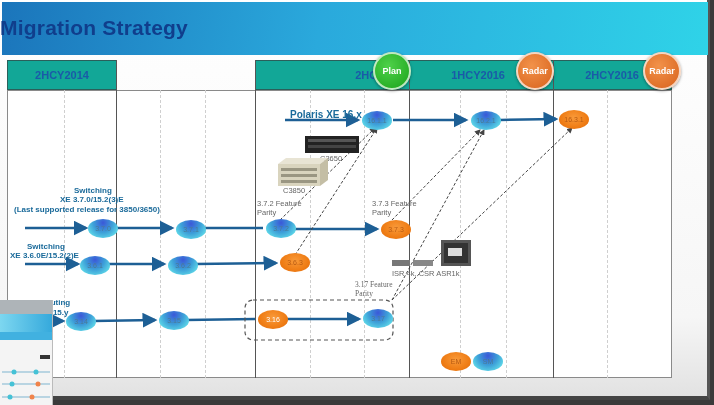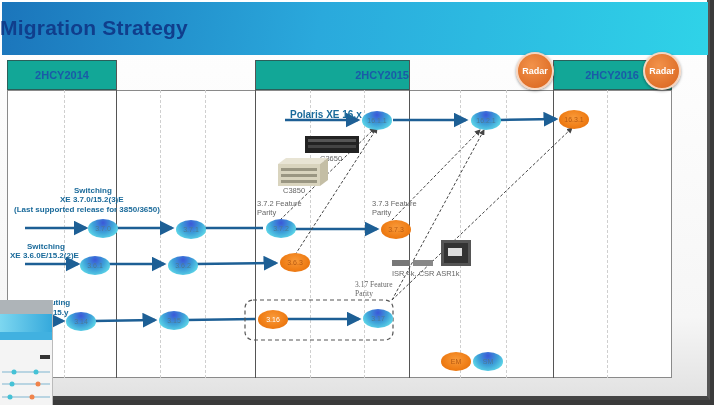--- a/index.html
+++ b/index.html
@@ -36,38 +36,42 @@
   <div class="title">Migration Strategy</div>
 
   <div class="grid"></div>
 
   <div class="header-row" style="left:7px;width:110px;">
       <span>2HCY2014</span>
     </div>
   <div class="header-row" style="left:255px;width:155px;justify-content:flex-end;">
       <span>2HCY2015</span>
     </div>
+  <div class="header-row" style="left:409px;width:145px;justify-content:flex-end;padding-right:48px;">
+      <span>1HCY2016</span>
+    </div>
   <div class="header-row" style="left:553px;width:119px;justify-content:flex-end;padding-right:32px;">
       <span>2HCY2016</span>
     </div>
 
   <div class="vline" style="left:116px;"></div>
   <div class="vline" style="left:255px;"></div>
   <div class="vline" style="left:409px;"></div>
   <div class="vline" style="left:553px;"></div>
 
   <div class="dline" style="left:64px;"></div>
   <div class="dline" style="left:160px;"></div>
   <div class="dline" style="left:205px;"></div>
   <div class="dline" style="left:310px;"></div>
   <div class="dline" style="left:364px;"></div>
   <div class="dline" style="left:460px;"></div>
   <div class="dline" style="left:506px;"></div>
   <div class="dline" style="left:607px;"></div>
 
+  <div class="badge green" style="left:373px;top:52px;">Plan</div>
   <div class="badge orange" style="left:516px;top:52px;">Radar</div>
   <div class="badge orange" style="left:643px;top:52px;">Radar</div>
 
   <svg class="overlay" width="714" height="405">
     <defs>
       <marker id="ah" markerWidth="6" markerHeight="6" refX="5" refY="3" orient="auto">
           <path d="M0,0 L6,3 L0,6 z" fill="#1d5f95"></path>
         </marker>
       <marker id="ahd" markerWidth="6" markerHeight="6" refX="5" refY="3" orient="auto">
           <path d="M0,0 L6,3 L0,6 z" fill="#444"></path>

